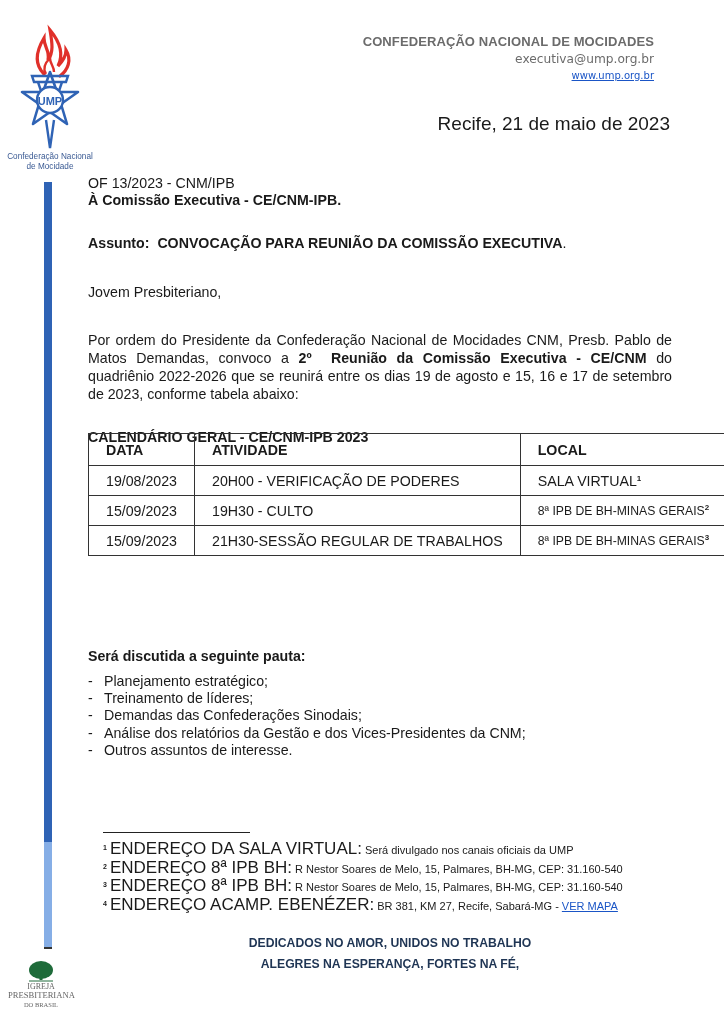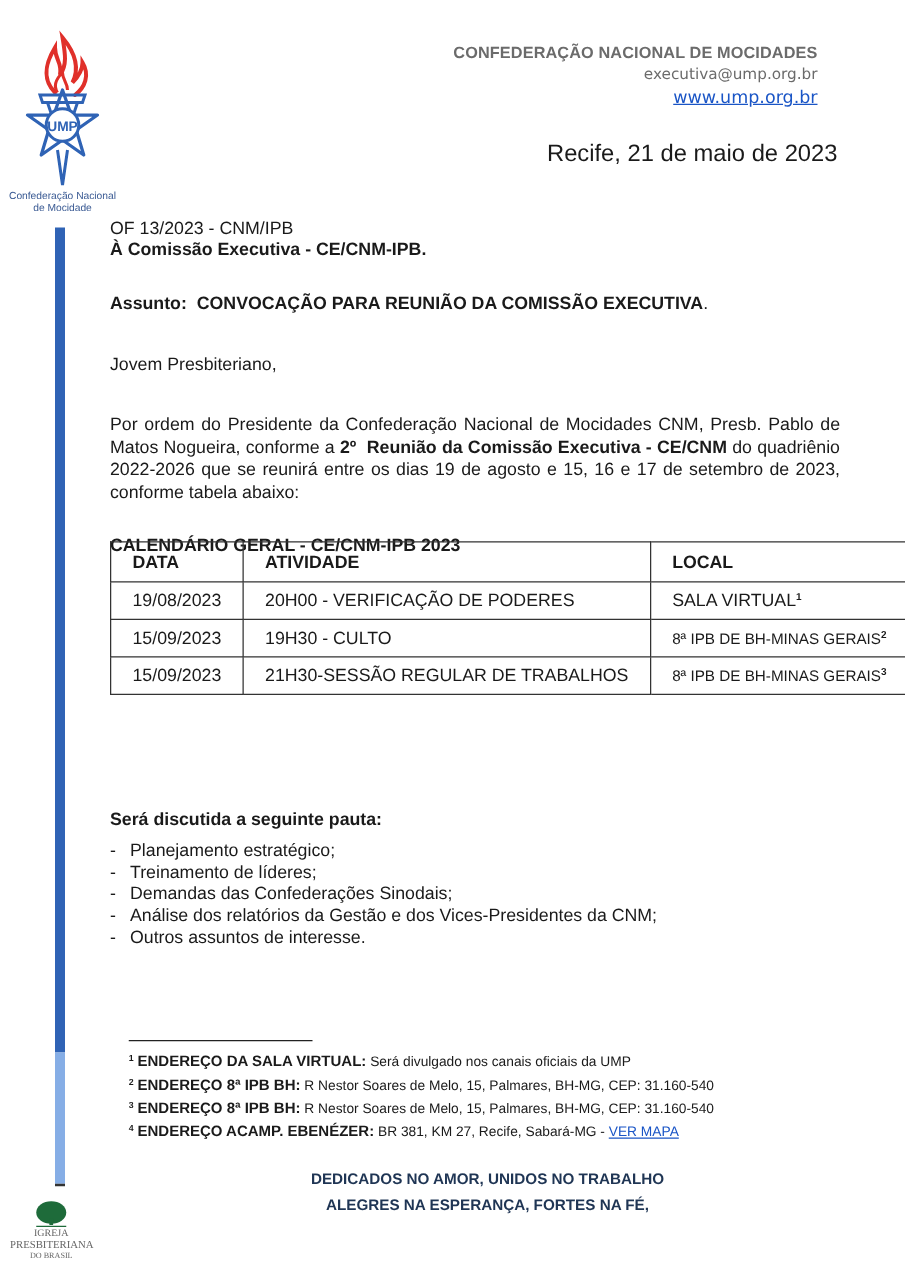--- a/index.html
+++ b/index.html
@@ -14,21 +14,21 @@
   #stripe-dark { left: 44px; top: 182px; width: 8px; height: 660px; background: #2f63b5; }
   #stripe-light { left: 44px; top: 842px; width: 8px; height: 105px; background: #86aee6; }
   #stripe-end { left: 44px; top: 947px; width: 8px; height: 2px; background: #333; }
   #ipb-logo { left: 8px; top: 960px; width: 66px; text-align: center; }
   #ipb-tree { display: block; margin: 0 auto; }
   .ipb-text { font-family: "Liberation Serif", serif; color: #666; line-height: 9px; }
 
   
   #org-name { right: 70px; top: 34px; font-size: 13px; font-weight: bold; color: #6b6b6b; letter-spacing: 0.1px; }
   #org-email { right: 70px; top: 52px; font-size: 13px; color: #6b6b6b; font-family: "DejaVu Sans", sans-serif; font-size: 12.2px; }
-  #org-site { right: 70px; top: 70px; font-size: 14px; color: #1a55c6; text-decoration: underline; font-family: "DejaVu Sans", sans-serif; }
+  #org-site { right: 70px; top: 70px; font-size: 10px; color: #1a55c6; text-decoration: underline; font-family: "DejaVu Sans", sans-serif; }
   #date-line { right: 54px; top: 113px; font-size: 19px; color: #1a1a1a; }
 
   .body-text { left: 88px; font-size: 14.2px; line-height: 18px; }
   #of-number { top: 174px; }
   #addressee { top: 191px; font-weight: bold; }
   #subject { top: 234px; }
   #subject b { font-weight: bold; }
   #greeting { top: 283px; }
   #paragraph { top: 331px; width: 584px; text-align: justify; }
   #paragraph b { font-weight: bold; }
@@ -46,21 +46,21 @@
   sup { font-size: 8px; font-weight: bold; vertical-align: 5px; line-height: 0; }
 
   #agenda-title { top: 647px; font-weight: bold; }
   #agenda-list { left: 88px; top: 673px; margin: 0; padding: 0; list-style: none; font-size: 14.2px; line-height: 17.2px; }
   #agenda-list li { position: relative; padding-left: 16px; }
   #agenda-list li .dash { position: absolute; left: 0; }
 
   
   #fn-rule { left: 103px; top: 832px; width: 147px; height: 1px; background: #222; }
   #footnotes { left: 103px; top: 840px; font-size: 11px; line-height: 15.5px; }
-  #footnotes .fn-label { font-weight: bold; font-size: 12px; }
+  #footnotes .fn-label { font-weight: normal; font-size: 17px; }
   #footnotes .fn-sup { font-size: 7px; vertical-align: 4px; font-weight: bold; }
   #footnotes a { color: #1a55c6; text-decoration: underline; }
 
   
   #motto { left: 140px; top: 933px; width: 500px; text-align: center; font-size: 12.2px; font-weight: bold;
            color: #1f3554; line-height: 21px; }
 </style>
 </head>
 <body>
 
@@ -105,21 +105,21 @@
 <div id="org-email" class="abs">executiva@ump.org.br</div>
 <a id="org-site" class="abs">www.ump.org.br</a>
 <div id="date-line" class="abs">Recife, 21 de maio de 2023</div>
 
 <div id="of-number" class="abs body-text">OF 13/2023 - CNM/IPB</div>
 <div id="addressee" class="abs body-text">À Comissão Executiva - CE/CNM-IPB.</div>
 <div id="subject" class="abs body-text">
   <b>Assunto:</b>&nbsp;&nbsp;<b>CONVOCAÇÃO PARA REUNIÃO DA COMISSÃO EXECUTIVA</b><span>.</span>
 </div>
 <div id="greeting" class="abs body-text">Jovem Presbiteriano,</div>
-<div id="paragraph" class="abs body-text"><span>Por ordem do Presidente da Confederação Nacional de Mocidades CNM, Presb. Pablo de Matos Nogueira, conforme a </span><b>2º</b>&nbsp; <b>Reunião da Comissão Executiva - CE/CNM</b><span> do quadriênio 2022-2026 que se reunirá entre os dias 19 de agosto e 15, 16 e 17 de setembro de 2023, conforme tabela abaixo:</span></div>
+<div id="paragraph" class="abs body-text"><span>Por ordem do Presidente da Confederação Nacional de Mocidades CNM, Presb. Pablo de Matos Demandas, convoco a </span><b>2º</b>&nbsp; <b>Reunião da Comissão Executiva - CE/CNM</b><span> do quadriênio 2022-2026 que se reunirá entre os dias 19 de agosto e 15, 16 e 17 de setembro de 2023, conforme tabela abaixo:</span></div>
 <div id="calendar-title" class="abs body-text">CALENDÁRIO GERAL - CE/CNM-IPB 2023</div>
 
 <table id="schedule-table" class="abs">
   <thead>
     <tr>
       <th class="col-date">DATA</th>
       <th class="col-act">ATIVIDADE</th>
       <th>LOCAL</th>
     </tr>
   </thead>

